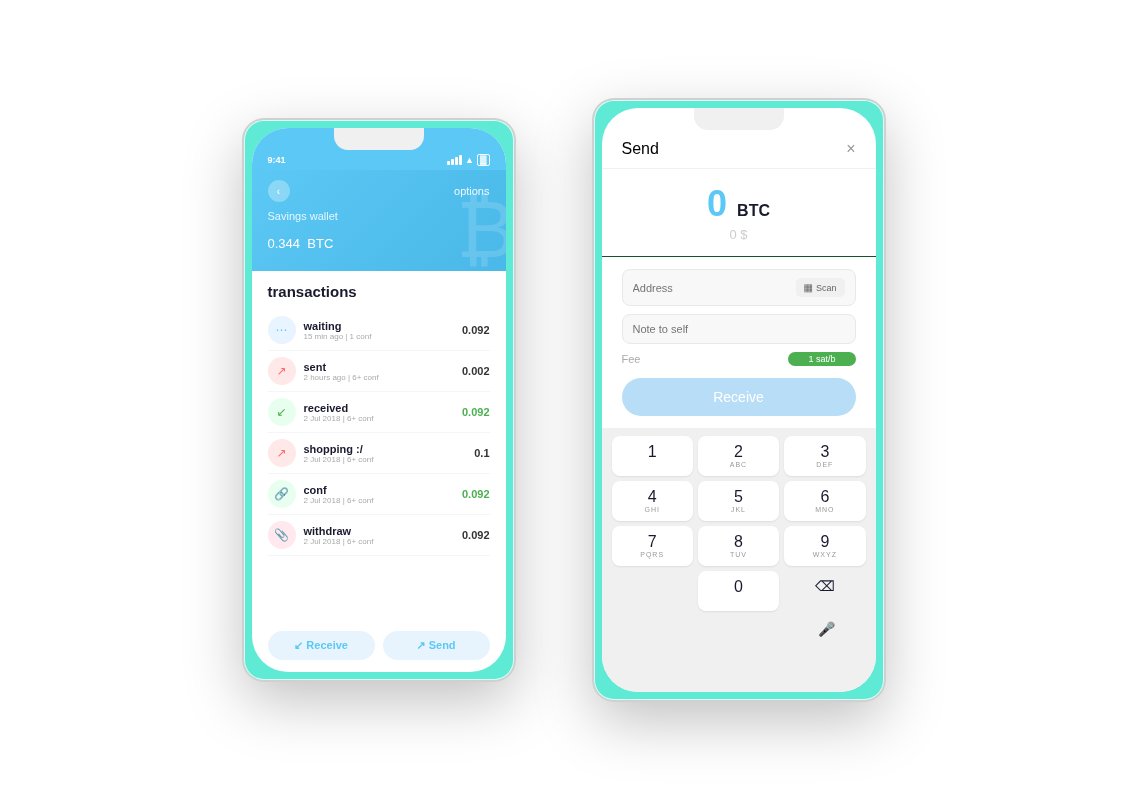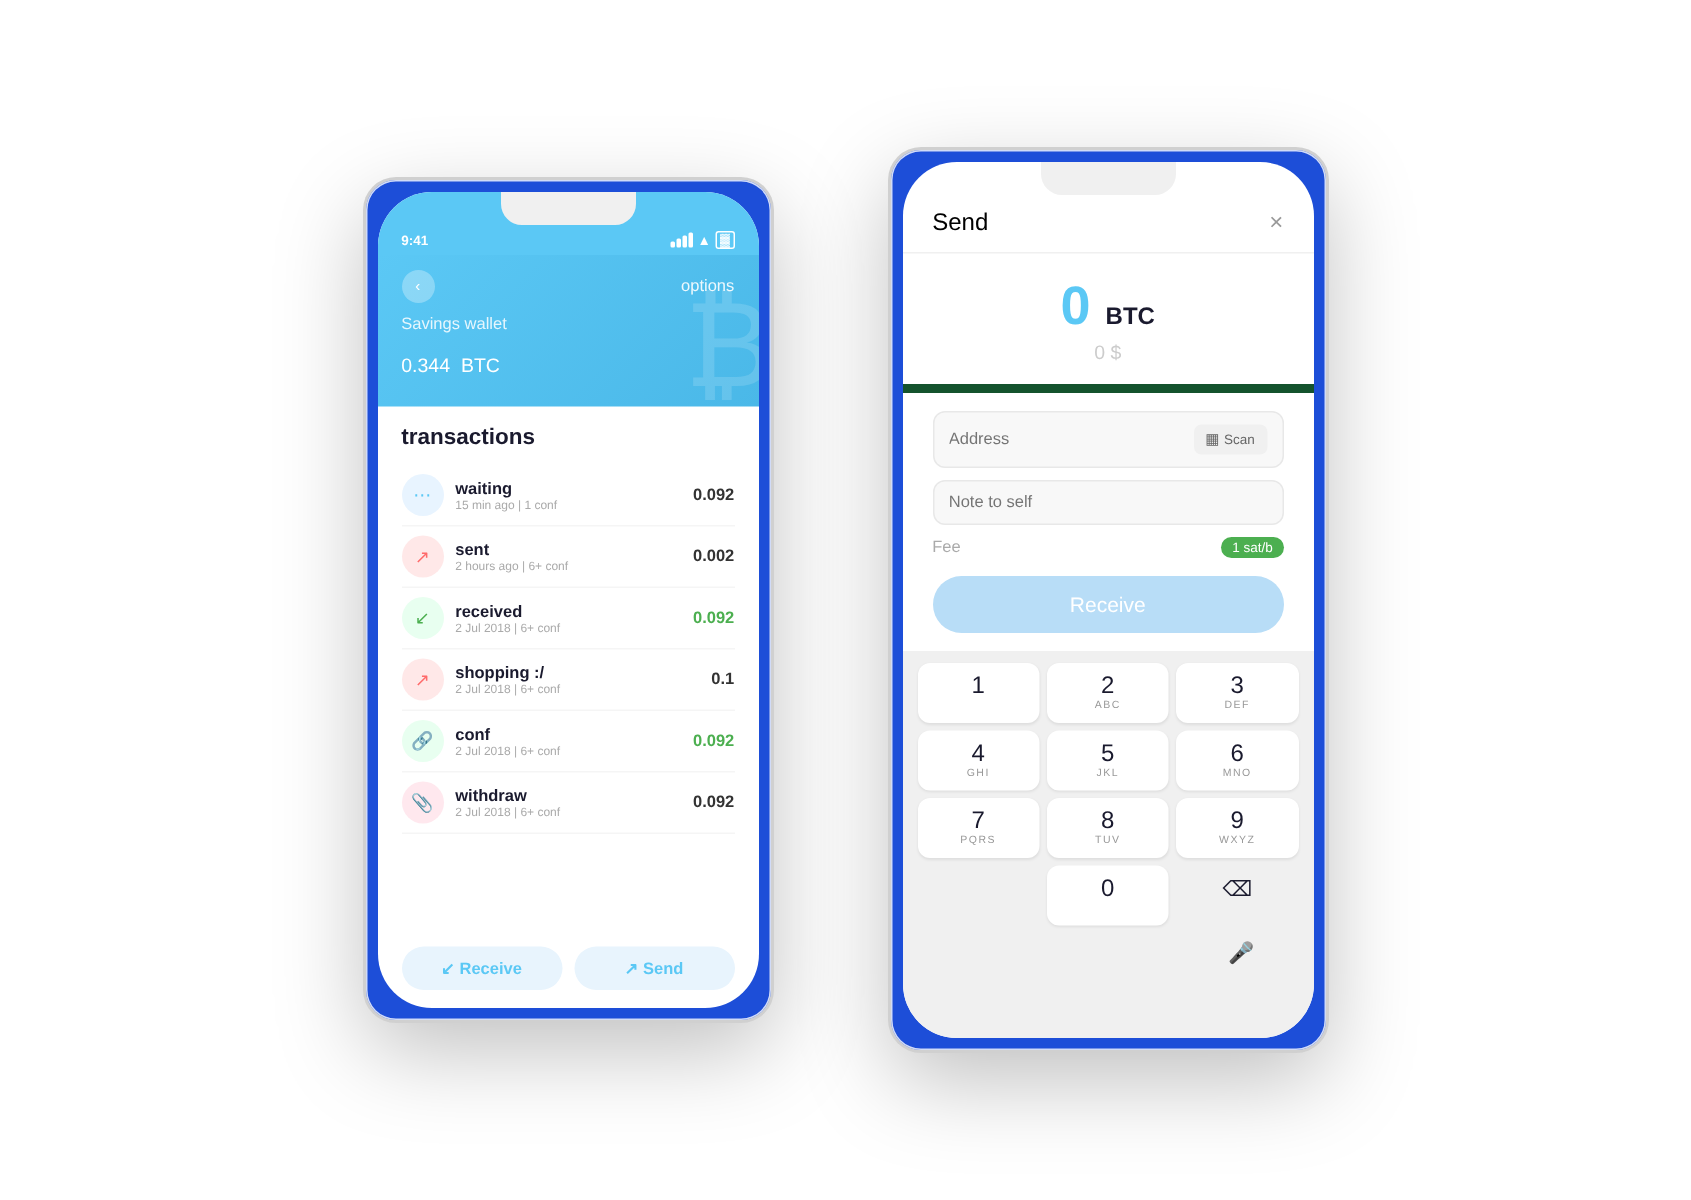--- a/index.html
+++ b/index.html
@@ -17,21 +17,21 @@
       display: flex;
       align-items: center;
       justify-content: center;
       gap: 80px;
       width: 100%;
       height: 100%;
     }
 
     
     .phone {
-      background: #1d4ed8;
+      background: #5eead4;
       border-radius: 20px;
       box-shadow:
         0 0 0 2px #d0d0d0,
         0 20px 60px rgba(0,0,0,0.25),
         inset 0 0 0 1px rgba(255,255,255,0.8);
       position: relative;
       overflow: hidden;
     }
     .phone-left {
       width: 270px;
@@ -232,21 +232,21 @@
       border-bottom: 1px solid #f0f0f0;
     }
     .close-btn {
       font-size: 16px;
       color: #999;
       cursor: pointer;
     }
     .amount-section {
       padding: 14px 20px;
       text-align: center;
-      border-bottom: 6px solid #14532d;
+      border-bottom: 1px solid #14532d;
     }
     .amount-btc {
       font-size: 36px;
       font-weight: 700;
       color: #5bc8f5;
     }
     .amount-btc .unit {
       font-size: 16px;
       font-weight: 600;
       color: #1a1a2e;
@@ -307,21 +307,21 @@
       margin-bottom: 12px;
     }
     .fee-label {
       font-size: 11px;
       color: #aaa;
     }
     .fee-badge {
       background: #4caf50;
       color: #fff;
       font-size: 9px;
-      padding: 2px 7px;
+      padding: 2px 20px;
       border-radius: 10px;
     }
     .create-btn {
       width: 100%;
       background: #b8ddf7;
       border: none;
       border-radius: 22px;
       padding: 11px;
       font-size: 14px;
       color: #fff;

